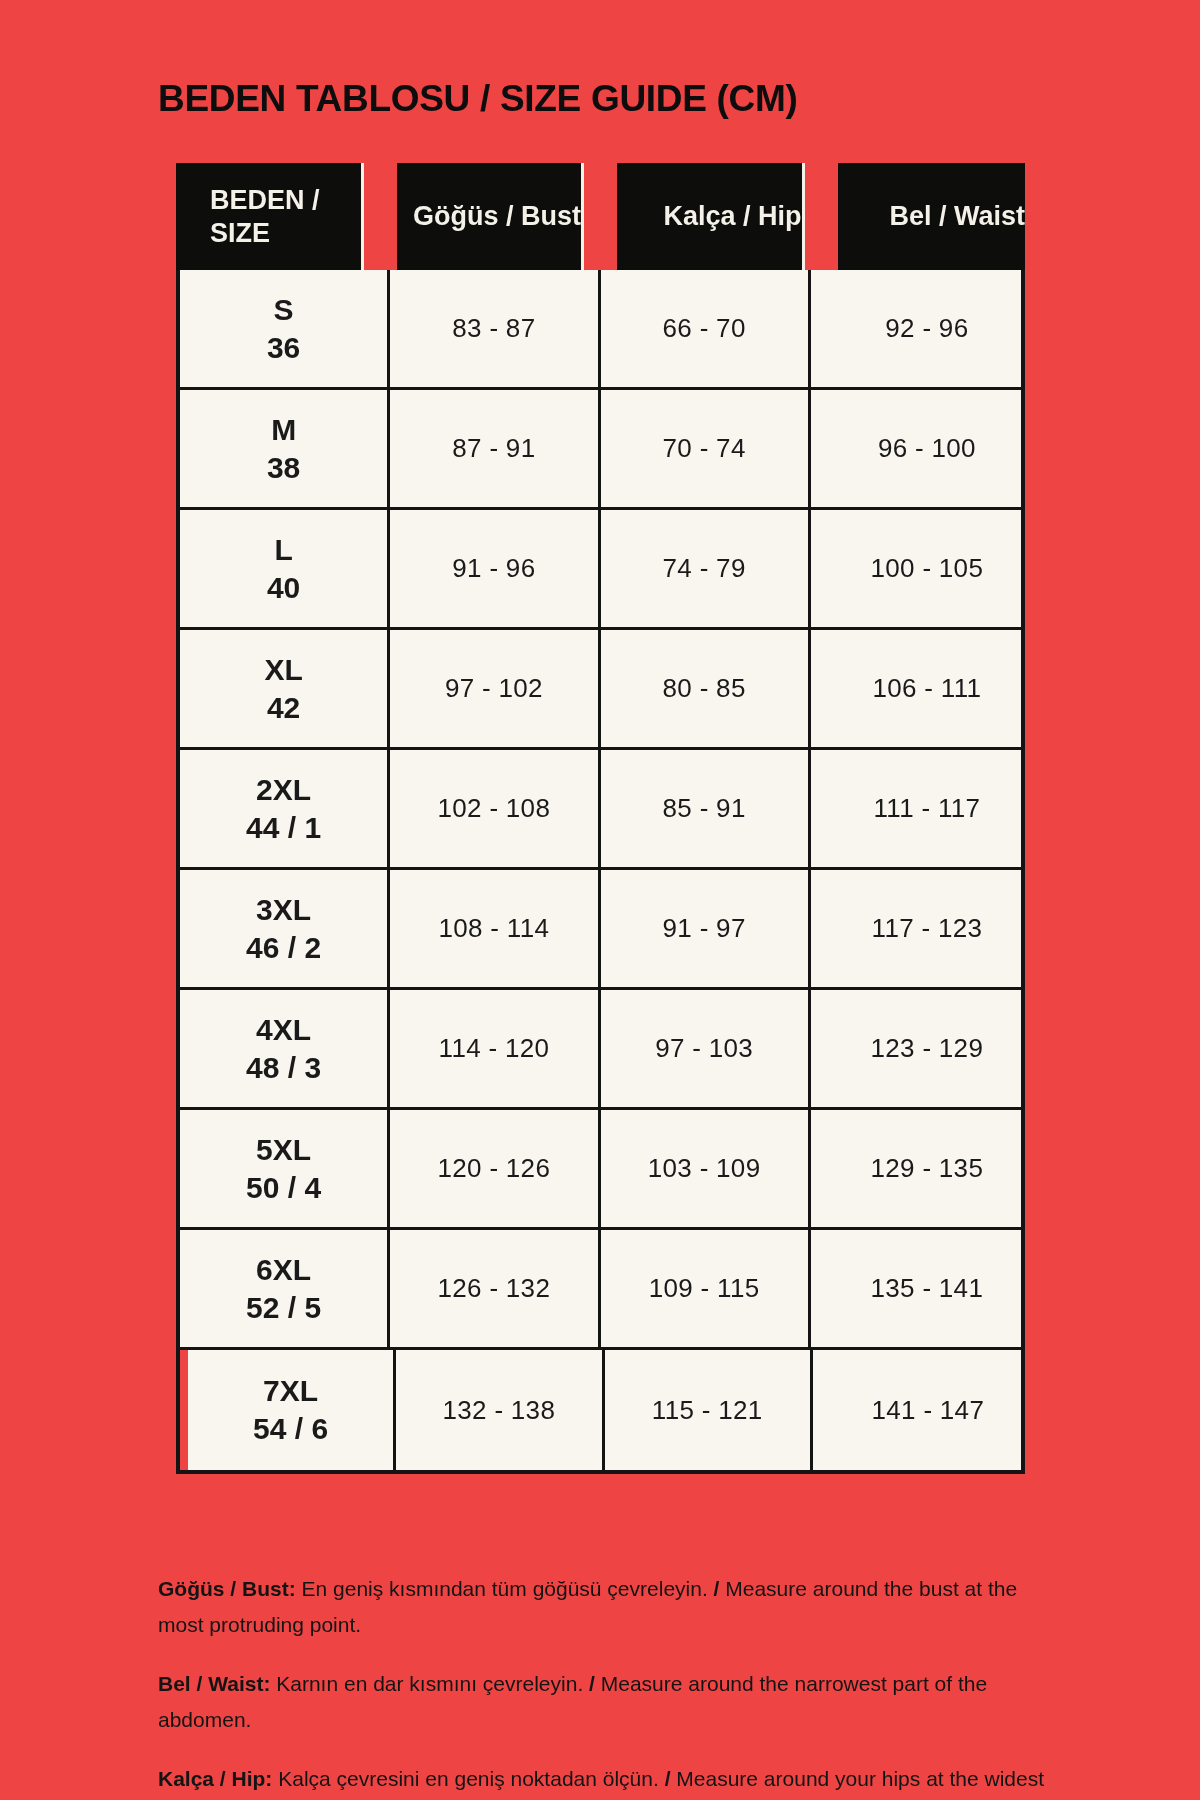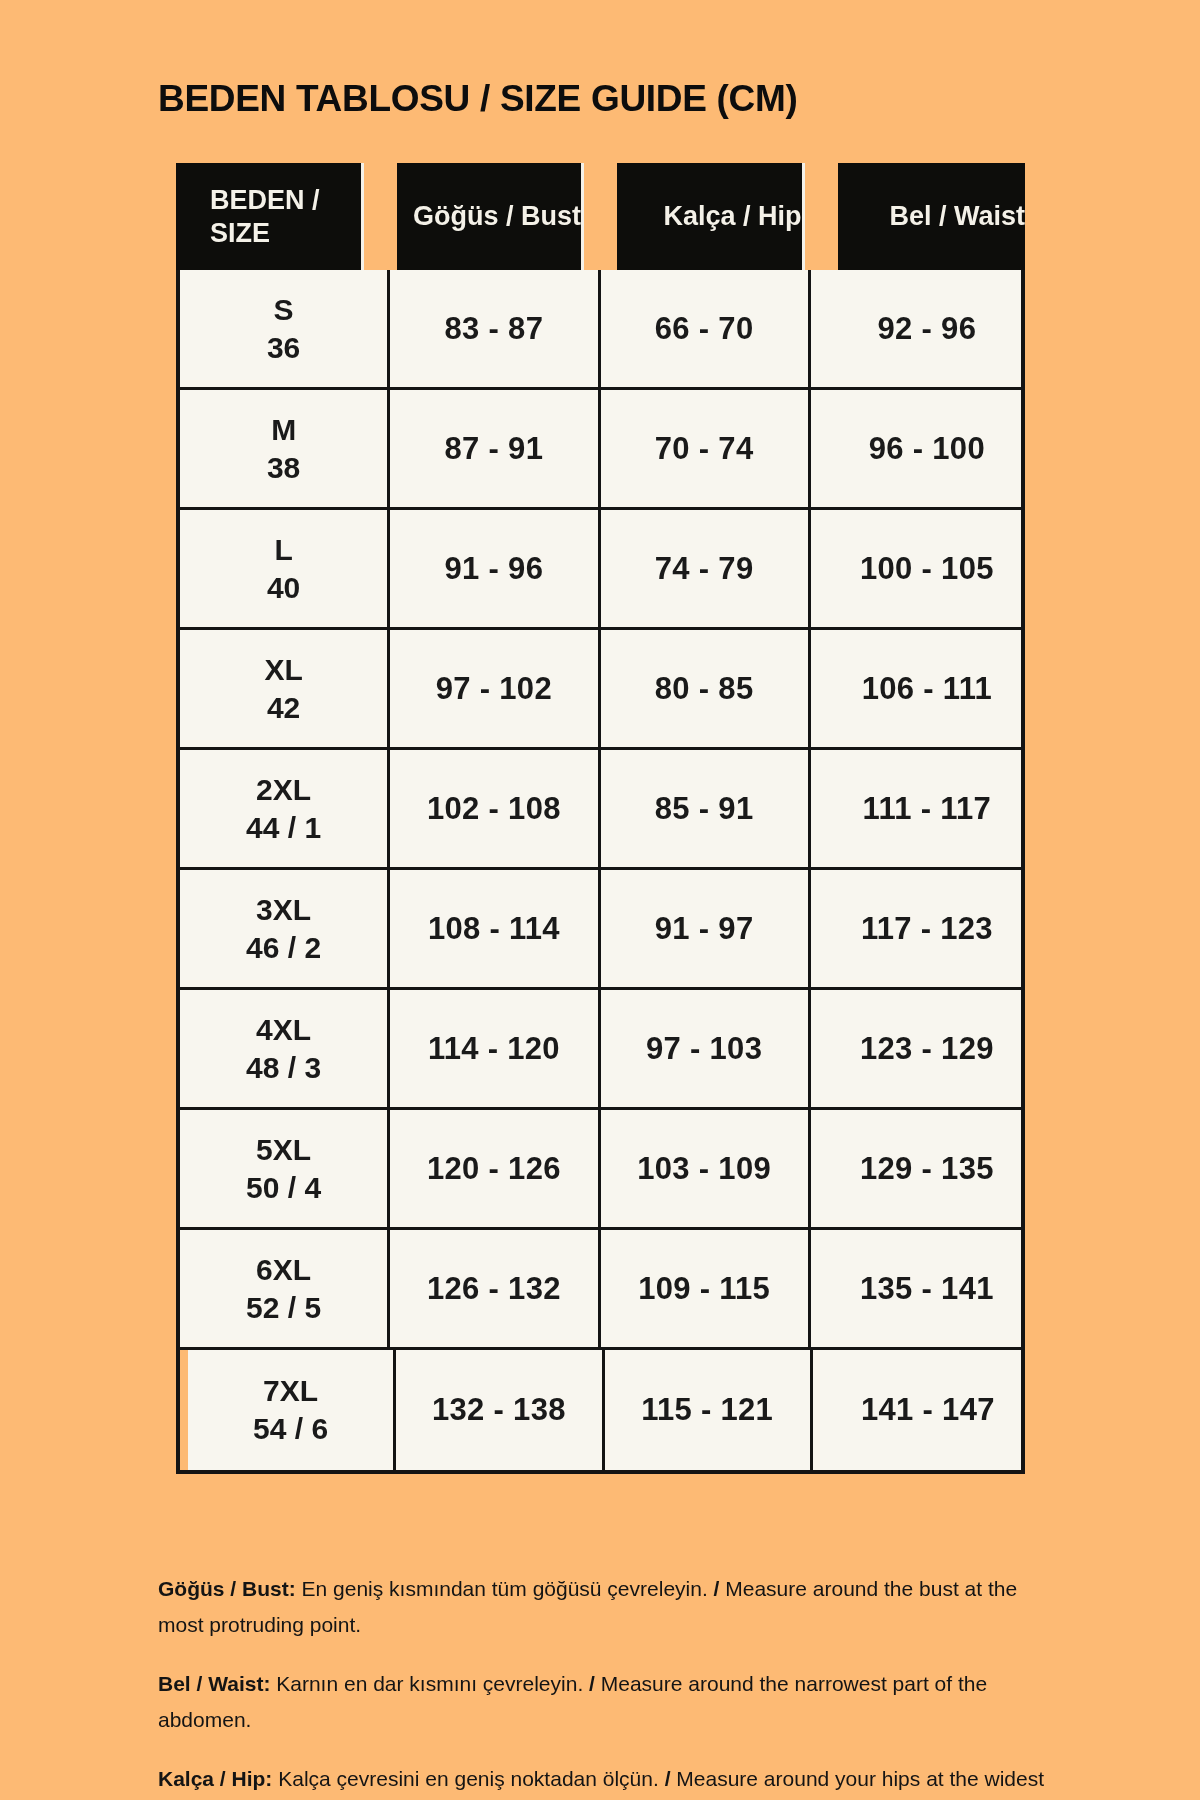--- a/index.html
+++ b/index.html
@@ -1,21 +1,21 @@
 <!DOCTYPE html>
 <html><head>
 <meta charset="utf-8">
 <style>
   * { margin: 0; padding: 0; box-sizing: border-box; }
   html, body { background: #e8e6df; }
   .page {
     position: relative;
     width: 1200px;
     height: 1800px;
-    background: #fdba74;
+    background: #ef4444;
     font-family: "Liberation Sans", sans-serif;
     color: #161616;
     overflow: hidden;
   }
   .title {
     position: absolute;
     left: 158px;
     top: 78px;
     font-size: 37px;
     font-weight: 700;
@@ -61,22 +61,22 @@
     grid-template-columns: repeat(4, 1fr);
     height: 120px;
     border-bottom: 3px solid #141414;
   }
   .tr:last-child { border-bottom: none; margin-left: 8px; }
   .td {
     background: #f8f6ef;
     display: flex;
     align-items: center;
     justify-content: center;
-    font-size: 31px;
-    font-weight: 700;
+    font-size: 26px;
+    font-weight: 400;
     color: #1a1a1a;
     border-right: 3px solid #141414;
     letter-spacing: 0.3px;
   }
   .td:last-child { border-right: none; padding-left: 22px; }
   .td.size {
     flex-direction: column;
     font-weight: 700;
     font-size: 30px;
     line-height: 38px;

